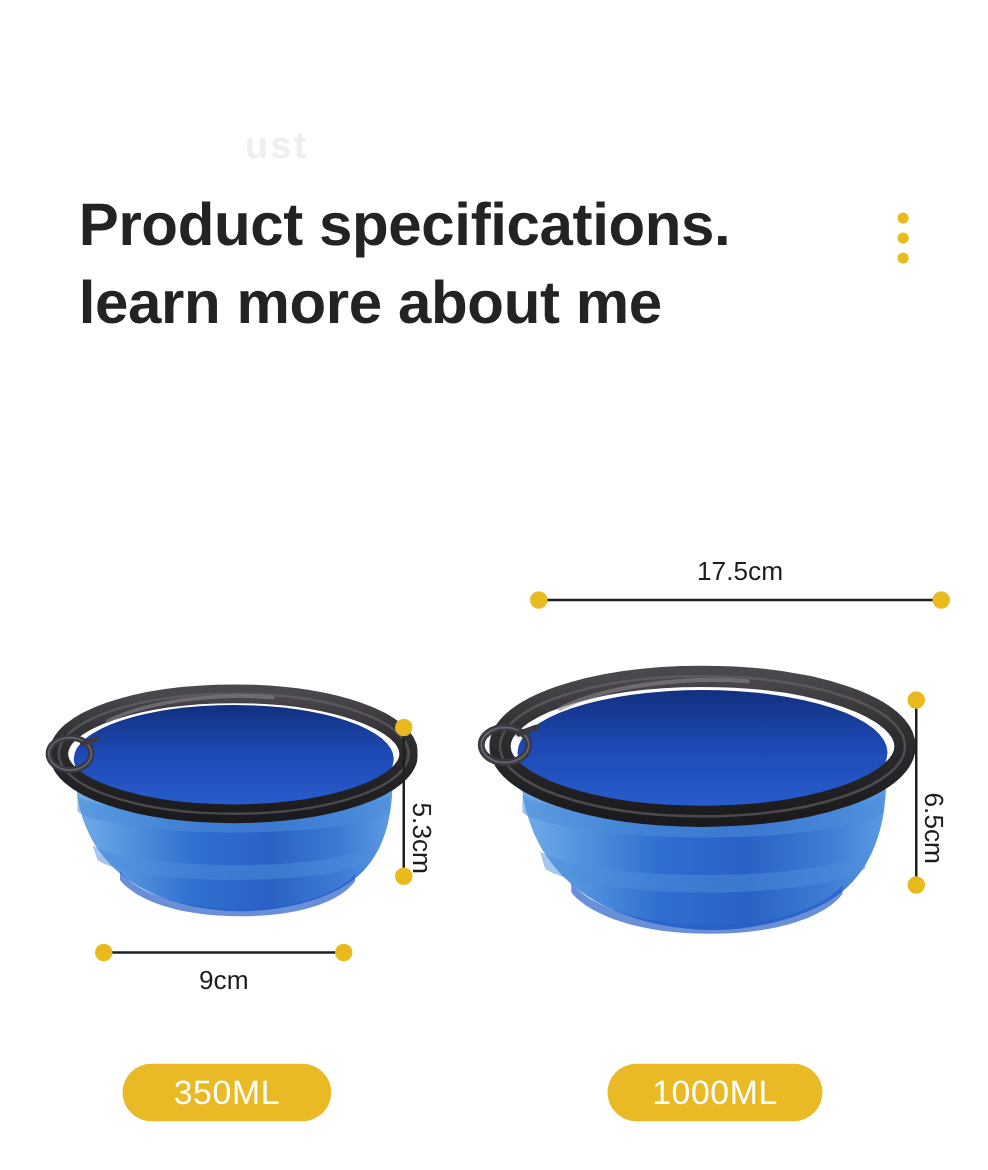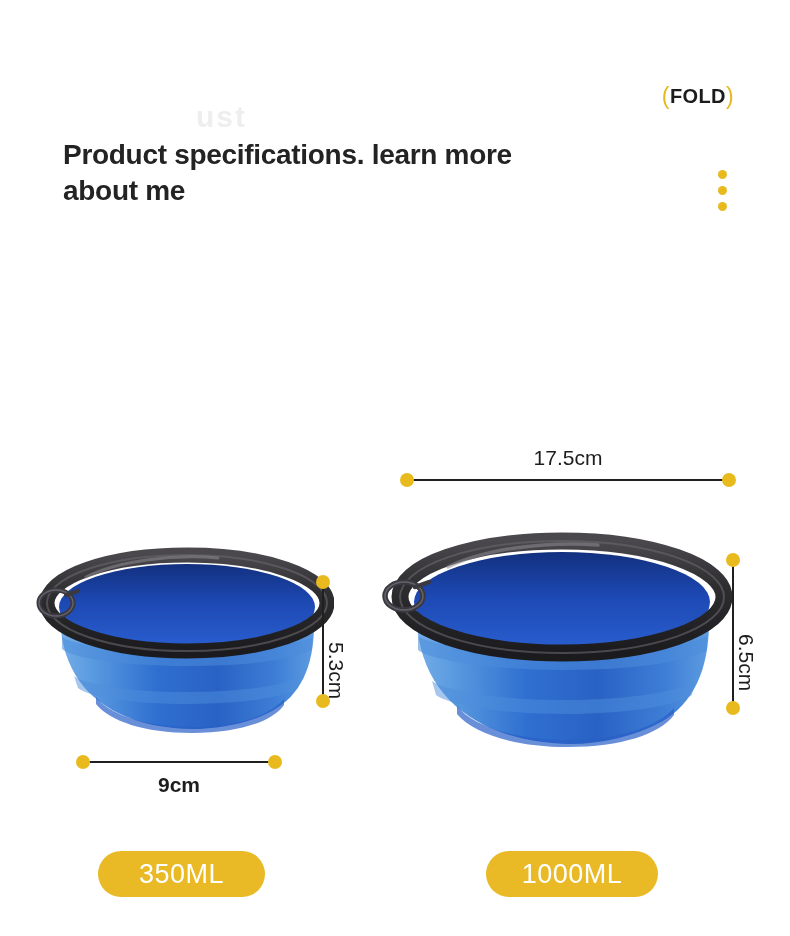--- a/index.html
+++ b/index.html
@@ -68,21 +68,21 @@
     overflow: hidden;
     white-space: nowrap;
     opacity: .75;
   }
 
   .page-title {
     position: absolute;
     top: 118px;
     left: 63px;
     width: 530px;
-    font-size: 28px;
+    font-size: 48px;
     font-weight: bold;
     line-height: 1.28;
     letter-spacing: -0.3px;
     color: #232323;
   }
 
   
   .spec-stage {
     position: absolute;
     top: 430px;
@@ -116,21 +116,21 @@
   .hdim .lbl {
     position: absolute;
     left: 0;
     right: 0;
     text-align: center;
     font-size: 21px;
     color: #1d1d1d;
     white-space: nowrap;
   }
   .hdim.above .lbl { bottom: 17px; }
-  .hdim.below .lbl { top: 18px; font-weight: bold; }
+  .hdim.below .lbl { top: 18px; }
 
   .vdim {
     position: absolute;
     width: 14px;
   }
   .vdim .rule {
     position: absolute;
     left: 6px;
     top: 0;
     bottom: 0;
@@ -173,23 +173,20 @@
     color: #ffffff;
     font-size: 27px;
     letter-spacing: 0.5px;
     height: 46px;
   }
 </style>
 </head>
 <body>
 
 <div class="badge-tags">
-  <div class="tag-line">
-    <span class="paren">(</span><span>FOLD</span><span class="paren">)</span>
-  </div>
 </div>
 
 <div class="dot-stack">
   <i></i>
   <i></i>
   <i></i>
 </div>
 
 <div class="watermark">ust</div>
 
@@ -253,21 +250,21 @@
     <span class="lbl">5.3cm</span>
   </div>
 
   <div class="hdim below" style="left:81px; top:325px; width:196px;">
     <div class="rule"></div>
     <span class="cap l"></span>
     <span class="cap r"></span>
     <span class="lbl">9cm</span>
   </div>
 
-  <div class="hdim above" style="left:405px; top:43px; width:326px;">
+  <div class="hdim above" style="left:429px; top:43px; width:326px;">
     <div class="rule"></div>
     <span class="cap l"></span>
     <span class="cap r"></span>
     <span class="lbl">17.5cm</span>
   </div>
 
   <div class="bowl" style="left:372px; top:100px; width:360px; height:222px;">
     <svg viewBox="0 0 360 222" xmlns="http://www.w3.org/2000/svg">
       <defs>
         <linearGradient id="lBodyOuter" x1="0" y1="0" x2="1" y2="0">

